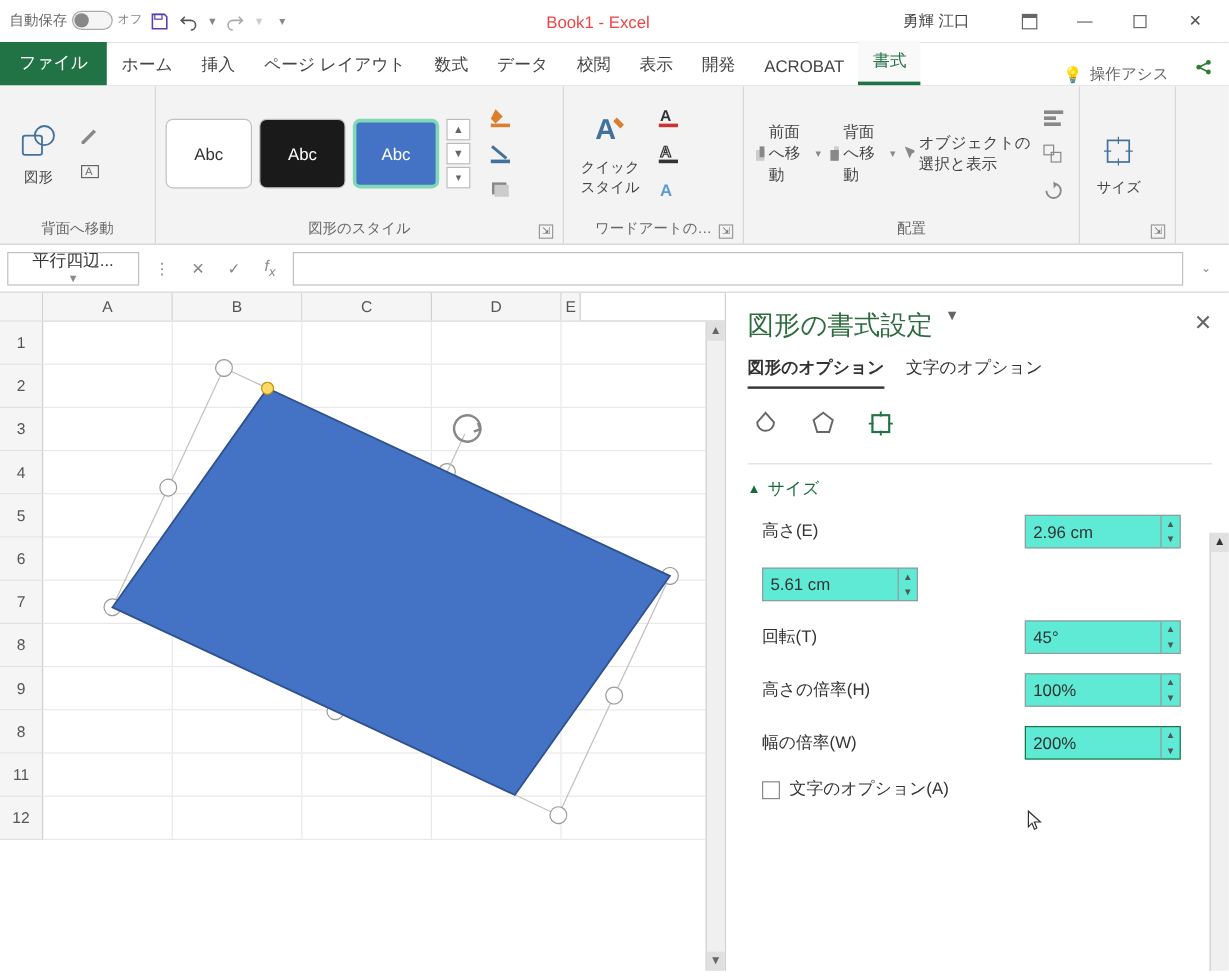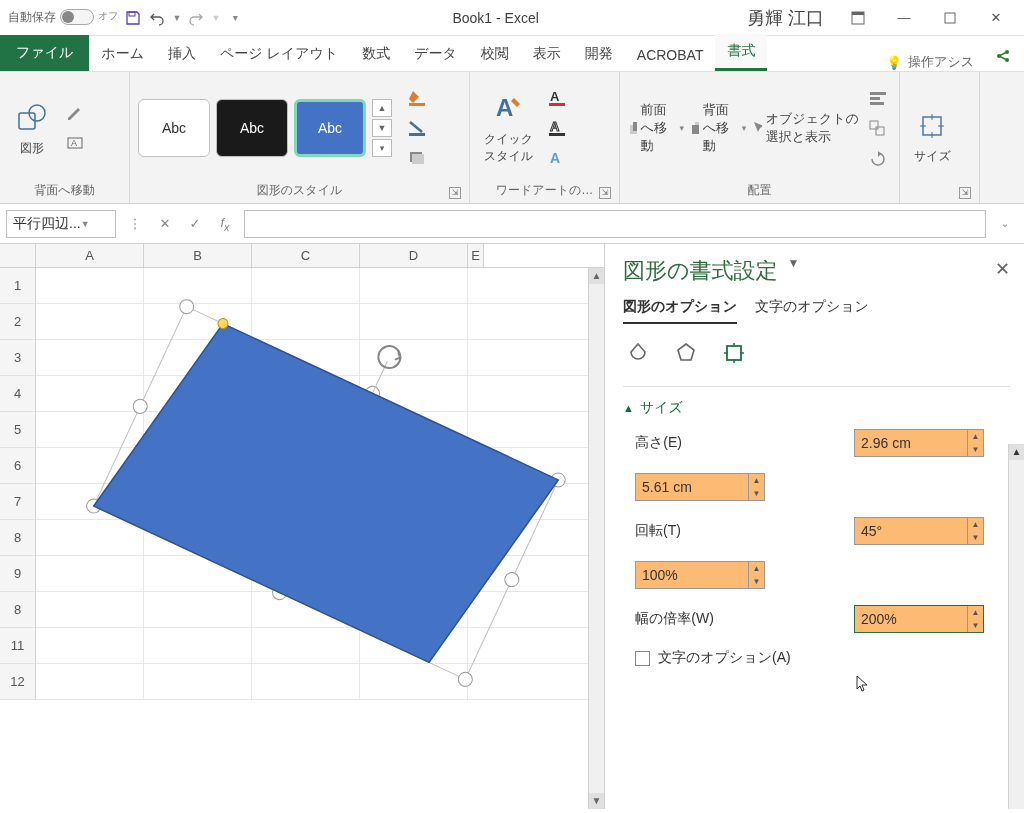--- a/index.html
+++ b/index.html
@@ -4,22 +4,22 @@
 <style>
 * { margin: 0; padding: 0; box-sizing: border-box; font-family: "Yu Gothic UI", "Meiryo", sans-serif; }
 body { width: 1024px; height: 813px; background: #fff; overflow: hidden; font-size: 13px; color: #333; }
 
 
 .titlebar { height: 36px; background: #fff; border-bottom: 1px solid #e0e0e0; display: flex; align-items: center; padding: 0 8px; gap: 6px; }
 .titlebar .autosave { display: flex; align-items: flex-start; gap: 4px; font-size: 12px; color: #666; }
 .toggle-off { width: 34px; height: 16px; border: 1px solid #aaa; border-radius: 8px; position: relative; background: #f5f5f5; }
 .toggle-off::after { content: ""; position: absolute; width: 12px; height: 12px; background: #888; border-radius: 50%; left: 1px; top: 1px; }
 .qat-icon { width: 18px; height: 18px; display: inline-flex; align-items: center; justify-content: center; color: #555; }
-.titlebar .title { flex: 1; text-align: center; font-size: 14px; color: #404040; }
-.titlebar .user { font-size: 18px; color: #444; margin-right: 8px; }
+.titlebar .title { flex: 1; text-align: center; font-size: 14px; color: #ef4444; }
+.titlebar .user { font-size: 13px; color: #444; margin-right: 24px; }
 .wbtn { width: 40px; height: 30px; display: inline-flex; align-items: center; justify-content: center; color: #555; }
 
 
 .ribbon-tabs { height: 36px; background: #fff; display: flex; align-items: flex-end; border-bottom: 1px solid #e0e0e0; }
 .ribbon-tab { padding: 8px 12px; font-size: 14px; color: #444; cursor: default; }
 .ribbon-tab.file { background: #217346; color: #fff; padding: 9px 16px; }
 .ribbon-tab.active { color: #217346; border-bottom: 3px solid #217346; background: #f9f9f9; font-weight: 500; }
 .ribbon-tell { margin-left: auto; display: flex; align-items: center; gap: 6px; padding: 0 10px; color: #666; }
 
 
@@ -42,21 +42,21 @@
 .gallery-more div { height: 18px; border: 1px solid #bbb; background: #fff; display: flex; align-items: center; justify-content: center; font-size: 9px; color: #666; }
 
 .small-stack { display: flex; flex-direction: column; gap: 4px; }
 .small-btn { width: 26px; height: 26px; display: flex; align-items: center; justify-content: center; }
 
 .arr-list { display: flex; flex-direction: row; gap: 6px; font-size: 13px; color: #444; }
 .arr-list .row { display: flex; align-items: center; gap: 4px; }
 
 
 .formula-bar { height: 40px; border-bottom: 1px solid #d0d0d0; display: flex; align-items: center; padding: 4px 6px; gap: 6px; }
-.name-box { width: 110px; height: 28px; border: 1px solid #c0c0c0; padding: 0 6px; display: flex; align-items: center; justify-content: flex-start; font-size: 14px; }
+.name-box { width: 110px; height: 28px; border: 1px solid #c0c0c0; padding: 0 6px; display: flex; align-items: center; justify-content: flex-end; font-size: 14px; flex-direction: column; }
 .fb-btns { display: flex; gap: 4px; }
 .fb-btn { width: 26px; height: 26px; display: flex; align-items: center; justify-content: center; color: #888; border: 1px solid transparent; }
 .fb-input { flex: 1; height: 28px; border: 1px solid #c0c0c0; padding: 0 6px; }
 
 
 .main { display: flex; height: 565px; }
 
 
 .sheet-wrap { flex: 1; display: flex; flex-direction: column; position: relative; }
 .col-headers { display: flex; height: 24px; border-bottom: 1px solid #d0d0d0; }
@@ -83,21 +83,21 @@
 .fp-close { position: absolute; top: 14px; right: 14px; font-size: 18px; color: #666; }
 .fp-tabs { display: flex; gap: 18px; margin-bottom: 14px; }
 .fp-tab { font-size: 14px; padding-bottom: 6px; }
 .fp-tab.active { font-weight: 700; border-bottom: 2px solid #333; }
 .fp-icons { display: flex; gap: 18px; margin-bottom: 18px; }
 .fp-icon { width: 30px; height: 30px; display: flex; align-items: center; justify-content: center; color: #666; }
 .fp-icon.active { color: #217346; }
 .fp-section-head { display: flex; align-items: center; gap: 6px; color: #166a39; font-size: 14px; margin-bottom: 12px; cursor: default; }
 .fp-field { display: flex; align-items: center; margin-bottom: 16px; }
 .fp-field label { flex: 1; font-size: 14px; color: #333; }
-.spinner { width: 130px; height: 28px; border: 1px solid #999; display: flex; align-items: center; padding: 0 6px; font-size: 14px; position: relative; background: #fdba74; }
+.spinner { width: 130px; height: 28px; border: 1px solid #999; display: flex; align-items: center; padding: 0 6px; font-size: 14px; position: relative; background: #5eead4; }
 .spinner.active { border: 1px solid #217346; }
 .spinner .sp-btns { position: absolute; right: 0; top: 0; width: 16px; height: 100%; display: flex; flex-direction: column; }
 .spinner .sp-btns div { flex: 1; border-left: 1px solid #999; text-align: center; font-size: 8px; line-height: 13px; color: #555; }
 .fp-check { display: flex; align-items: center; gap: 8px; font-size: 14px; color: #333; margin-top: 8px; }
 .fp-check .box { width: 15px; height: 15px; border: 1px solid #888; }
 .fp-scroll { position: absolute; right: 0; top: 200px; width: 16px; bottom: 0; background: #f0f0f0; border-left: 1px solid #d0d0d0; }
 .fp-scroll .up { height: 16px; background: #e0e0e0; text-align: center; font-size: 10px; line-height: 16px; }
 
 .cursor-arrow { position: absolute; width: 18px; height: 18px; pointer-events: none; }
 </style>
@@ -548,20 +548,21 @@
         <label><span>回転(T)</span></label>
         <div class="spinner">
             <span>45°</span>
             <div class="sp-btns">
               <div>▲</div>
               <div>▼</div>
             </div>
           </div>
       </div>
       <div class="fp-field">
+        <label><span>高さの倍率(H)</span></label>
         <div class="spinner">
             <span>100%</span>
             <div class="sp-btns">
               <div>▲</div>
               <div>▼</div>
             </div>
           </div>
       </div>
       <div class="fp-field">
         <label><span>幅の倍率(W)</span></label>

